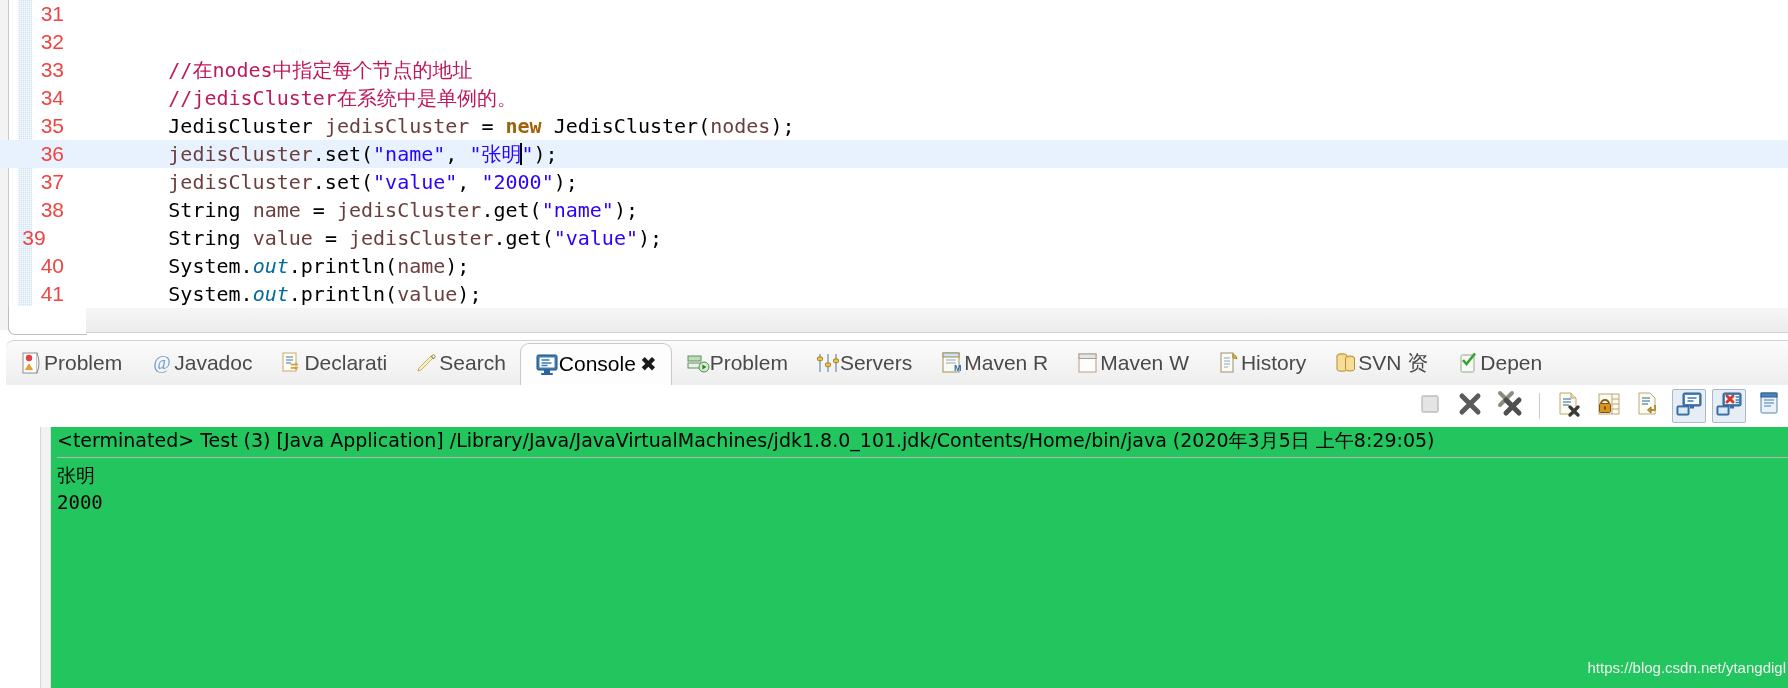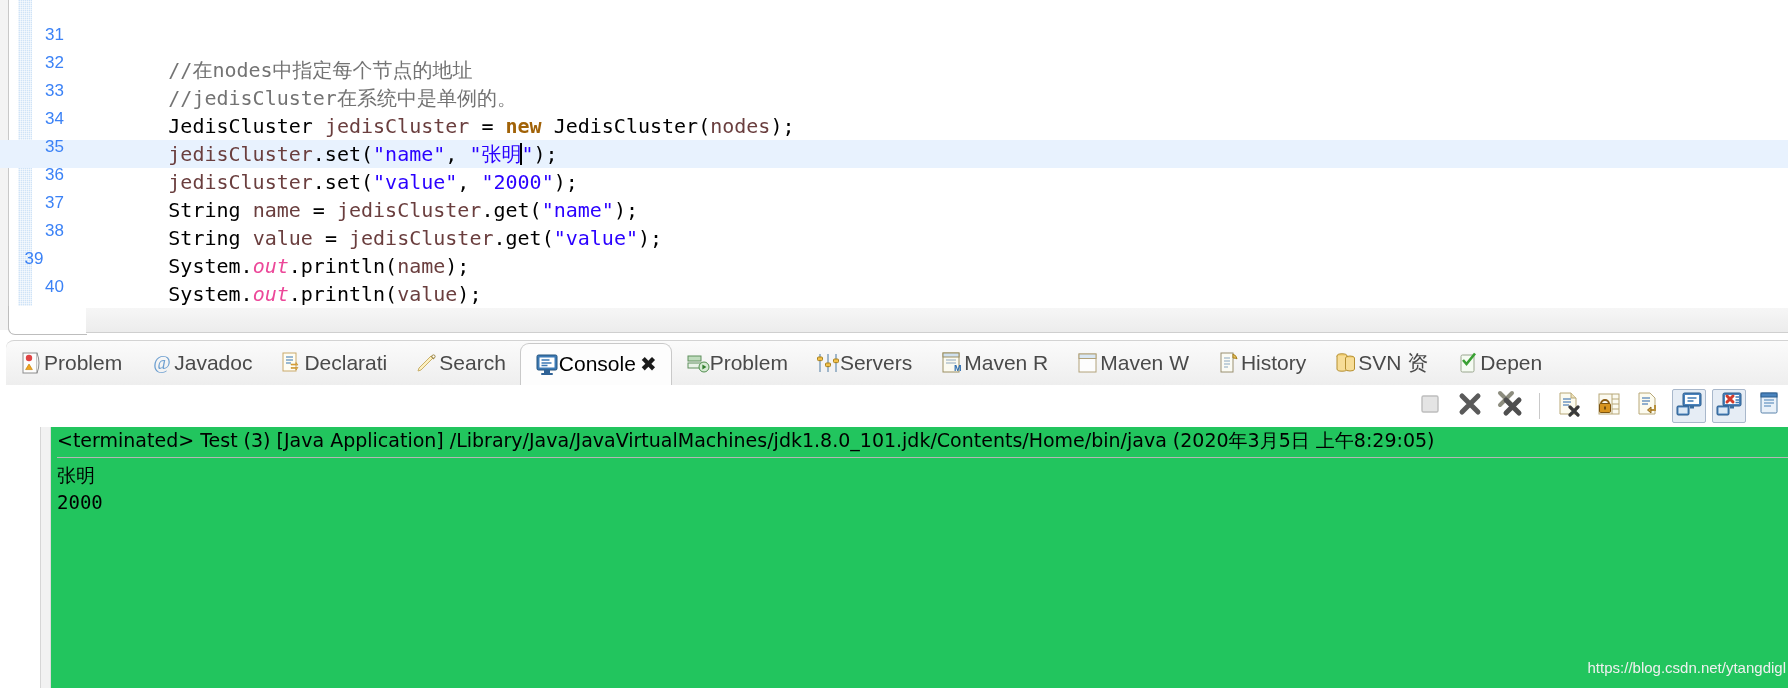--- a/index.html
+++ b/index.html
@@ -44,47 +44,46 @@
     position: absolute;
     left: 0; top: 0;
     width: 72px; height: 330px;
   }
   .gutter-num {
     position: absolute;
     right: 8px;
     width: 60px;
     text-align: right;
     font-family: "Liberation Sans", sans-serif;
-    font-size: 17px;
-    color: #3b82f6;
+    font-size: 21px;
+    color: #ef4444;
     line-height: 28px;
     height: 28px;
-    margin-top: 21px;
   }
   .code-area {
     position: absolute;
     left: 72px; top: 0;
     right: 0; height: 330px;
   }
   .code-line {
     position: absolute;
     left: 0;
     width: 1716px;
     height: 28px;
     line-height: 28px;
     white-space: pre;
     font-family: "DejaVu Sans Mono", monospace;
     font-size: 20px;
     color: #000000;
   }
   .code-line .ind { color: transparent; }
-  .cmt { color: #737373; }
+  .cmt { color: #be185d; }
   .kw  { color: #a16207; font-weight: bold; }
   .str { color: #2a00ff; }
-  .fld { color: #ec4899; font-style: italic; }
+  .fld { color: #0369a1; font-style: italic; }
   .lcl { color: #6a3e3e; }
   .row-hl {
     position: absolute;
     left: 0;
     width: 1788px;
     height: 28px;
     background: #e8f2fe;
   }
   .caret {
     display: inline-block;

